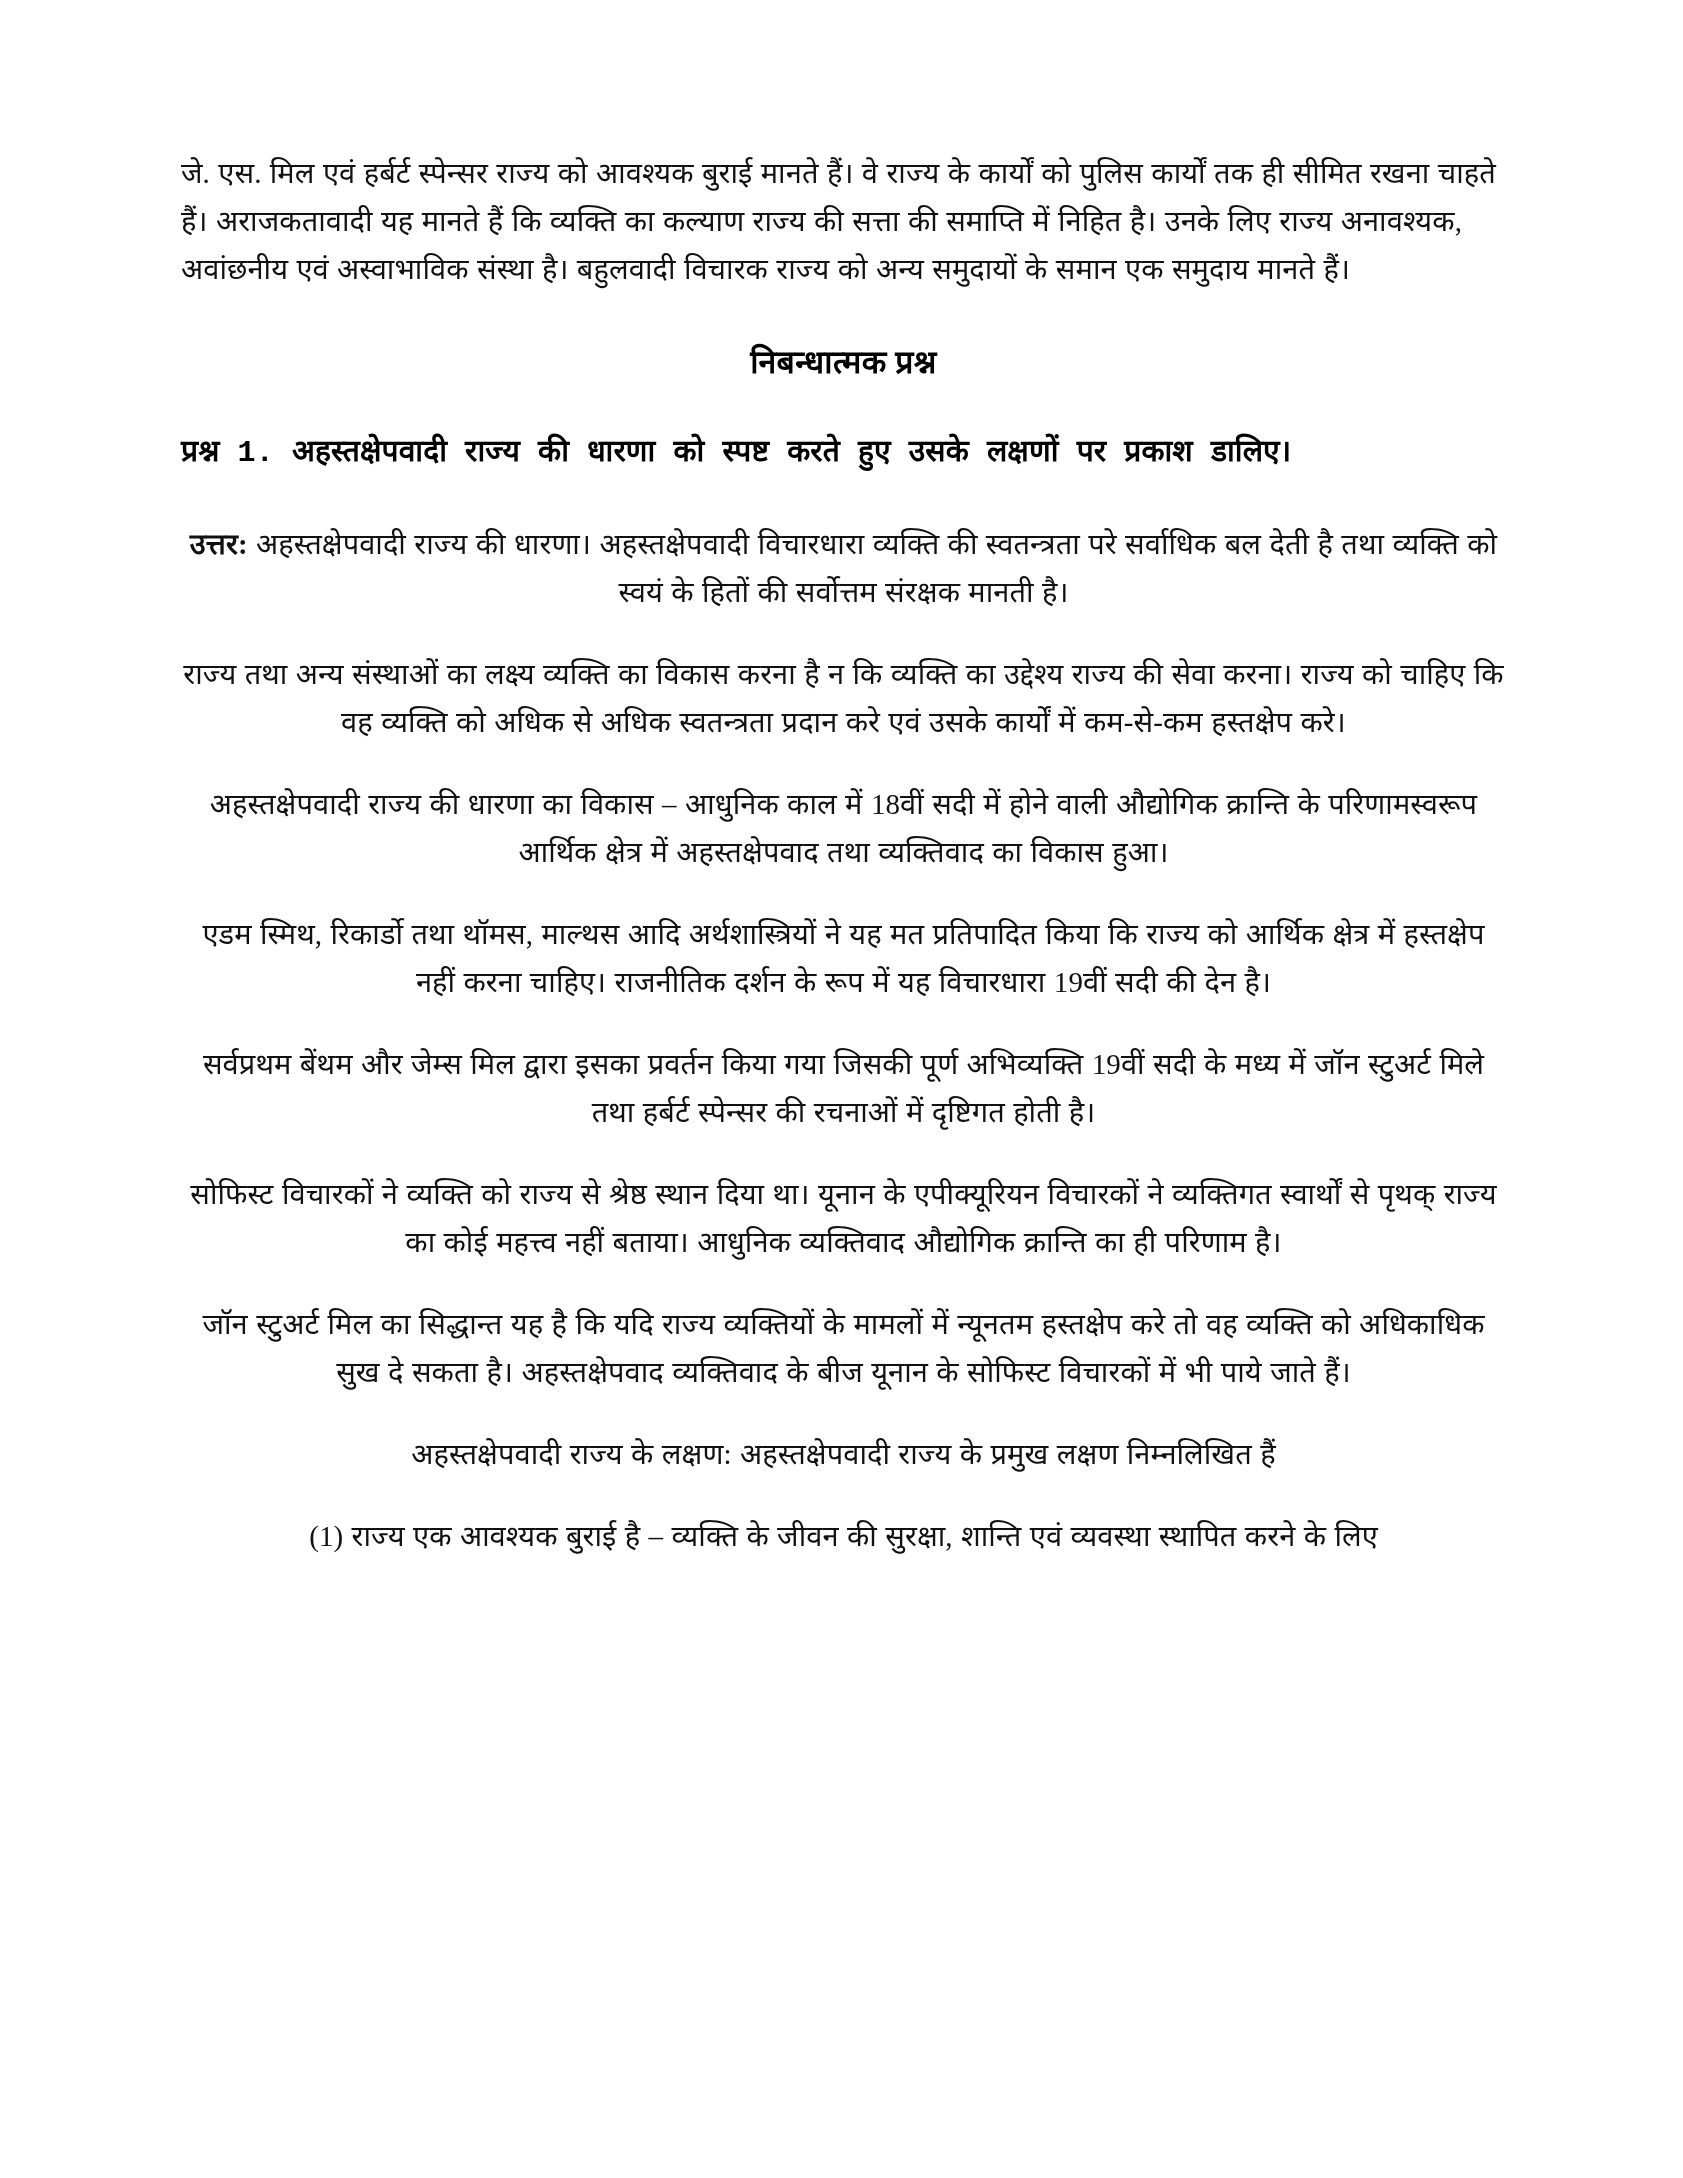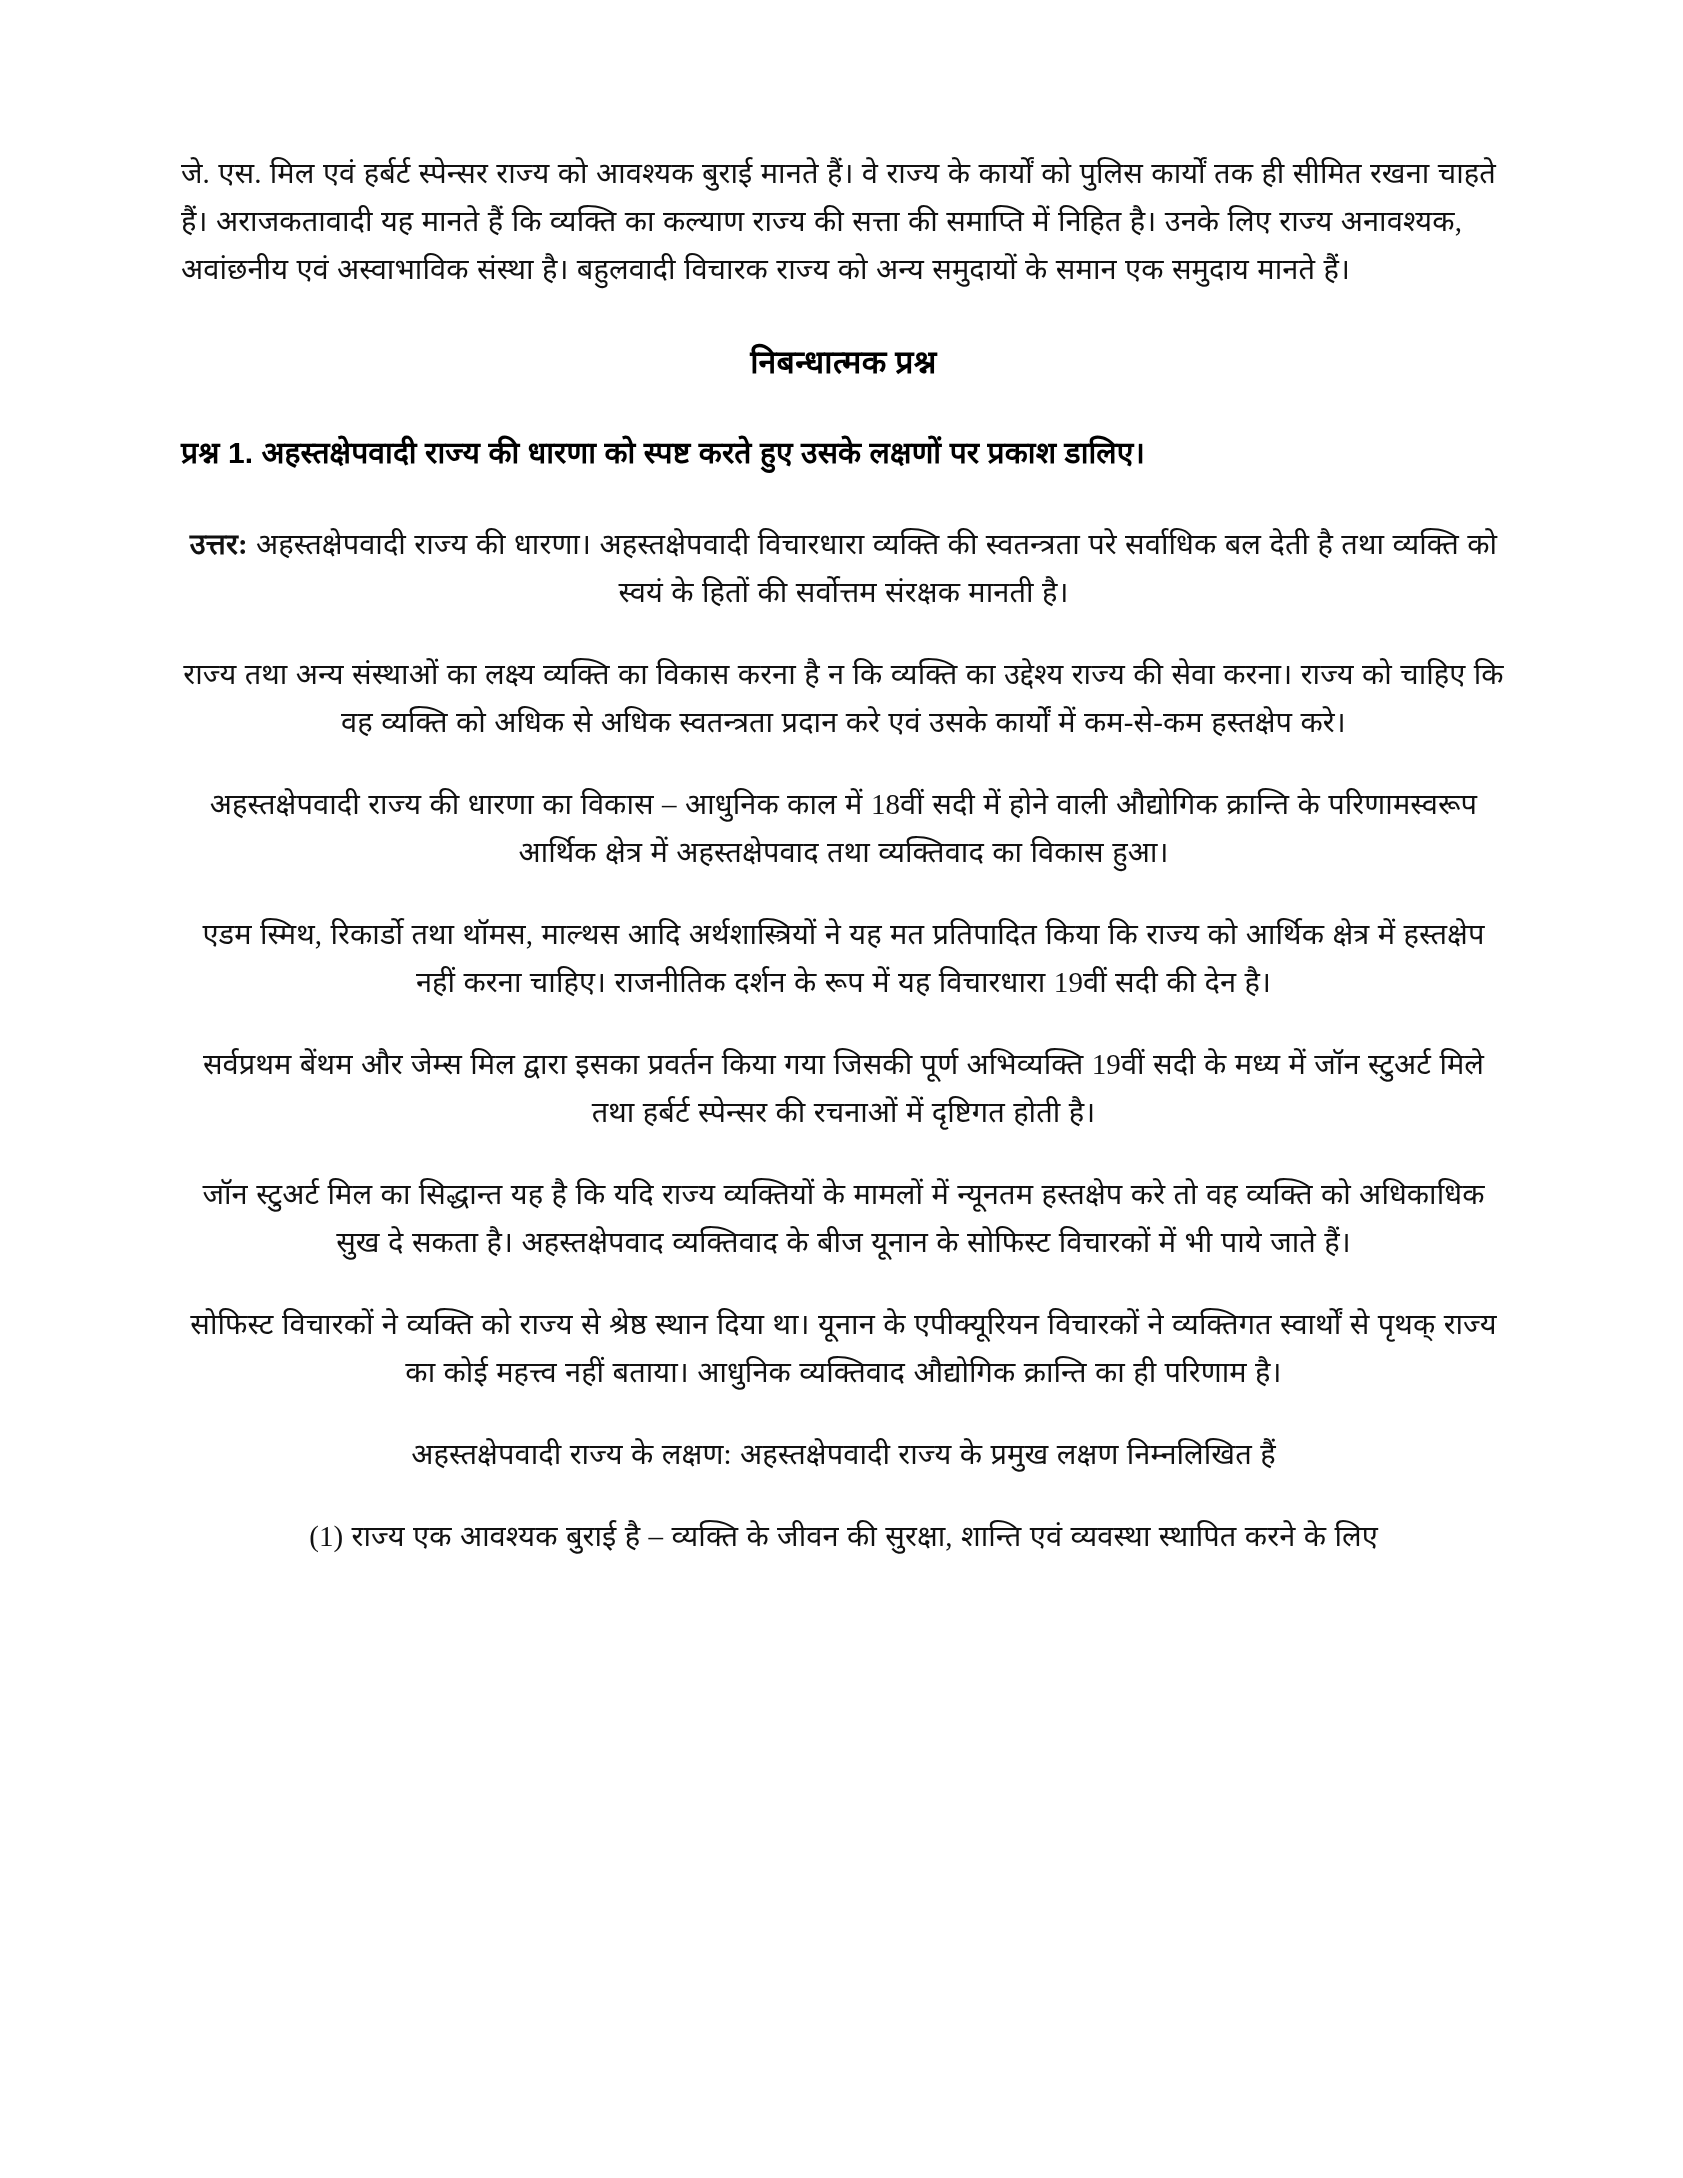--- a/index.html
+++ b/index.html
@@ -48,21 +48,21 @@
     font-size: 32px;
     font-weight: bold;
     line-height: 51px;
     text-align: center;
     color: #000000;
     margin: 44px 0 42px 0;
     letter-spacing: 0.4px;
   }
 
   .question {
-    font-family: Liberation Sans, sans-serif;
+    font-family: Liberation Mono, monospace;
     font-size: 30px;
     font-weight: bold;
     line-height: 46px;
     color: #000000;
     margin: 0 0 44px 0;
     letter-spacing: 0.1px;
   }
 
   .answer-label {
     font-weight: bold;
@@ -85,23 +85,23 @@
 
 
     <p class="para gap-md">राज्य तथा अन्य संस्थाओं का लक्ष्य व्यक्ति का विकास करना है न कि व्यक्ति का उद्देश्य राज्य की सेवा करना। राज्य को चाहिए कि वह व्यक्ति को अधिक से अधिक स्वतन्त्रता प्रदान करे एवं उसके कार्यों में कम-से-कम हस्तक्षेप करे।</p>
 
     <p class="para gap-md">अहस्तक्षेपवादी राज्य की धारणा का विकास – आधुनिक काल में 18वीं सदी में होने वाली औद्योगिक क्रान्ति के परिणामस्वरूप आर्थिक क्षेत्र में अहस्तक्षेपवाद तथा व्यक्तिवाद का विकास हुआ।</p>
 
     <p class="para gap-md">एडम स्मिथ, रिकार्डो तथा थॉमस, माल्थस आदि अर्थशास्त्रियों ने यह मत प्रतिपादित किया कि राज्य को आर्थिक क्षेत्र में हस्तक्षेप नहीं करना चाहिए। राजनीतिक दर्शन के रूप में यह विचारधारा 19वीं सदी की देन है।</p>
 
     <p class="para gap-md">सर्वप्रथम बेंथम और जेम्स मिल द्वारा इसका प्रवर्तन किया गया जिसकी पूर्ण अभिव्यक्ति 19वीं सदी के मध्य में जॉन स्टुअर्ट मिले तथा हर्बर्ट स्पेन्सर की रचनाओं में दृष्टिगत होती है।</p>
 
+    <p class="para gap-md">सोफिस्ट विचारकों ने व्यक्ति को राज्य से श्रेष्ठ स्थान दिया था। यूनान के एपीक्यूरियन विचारकों ने व्यक्तिगत स्वार्थों से पृथक् राज्य का कोई महत्त्व नहीं बताया। आधुनिक व्यक्तिवाद औद्योगिक क्रान्ति का ही परिणाम है।</p>
+
     <p class="para gap-md">जॉन स्टुअर्ट मिल का सिद्धान्त यह है कि यदि राज्य व्यक्तियों के मामलों में न्यूनतम हस्तक्षेप करे तो वह व्यक्ति को अधिकाधिक सुख दे सकता है। अहस्तक्षेपवाद व्यक्तिवाद के बीज यूनान के सोफिस्ट विचारकों में भी पाये जाते हैं।</p>
-
-    <p class="para gap-md">सोफिस्ट विचारकों ने व्यक्ति को राज्य से श्रेष्ठ स्थान दिया था। यूनान के एपीक्यूरियन विचारकों ने व्यक्तिगत स्वार्थों से पृथक् राज्य का कोई महत्त्व नहीं बताया। आधुनिक व्यक्तिवाद औद्योगिक क्रान्ति का ही परिणाम है।</p>
 
     <p class="para gap-md">अहस्तक्षेपवादी राज्य के लक्षण: अहस्तक्षेपवादी राज्य के प्रमुख लक्षण निम्नलिखित हैं</p>
 
     <p class="para gap-md">(1) राज्य एक आवश्यक बुराई है – व्यक्ति के जीवन की सुरक्षा, शान्ति एवं व्यवस्था स्थापित करने के लिए</p>
 
   </div>
 </div>
 
 
 </body></html>

